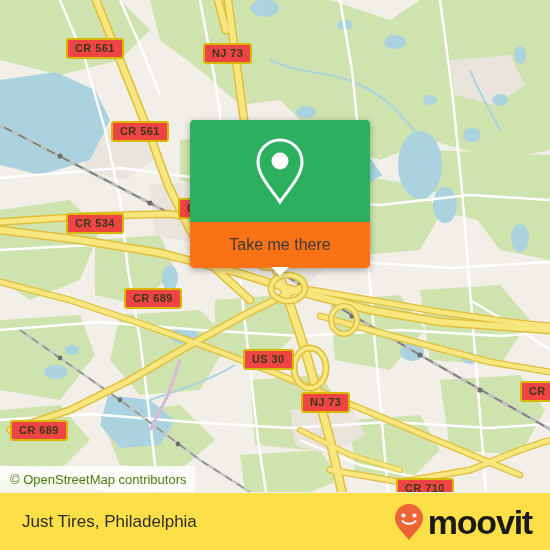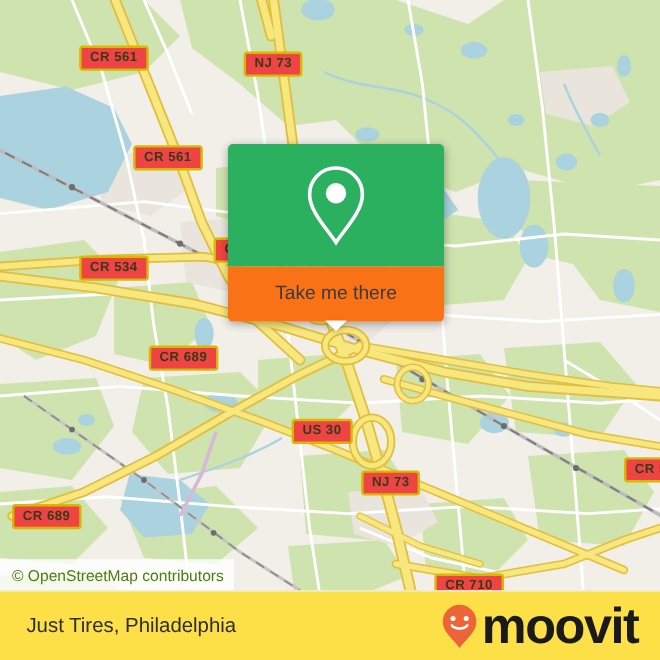--- a/index.html
+++ b/index.html
@@ -150,21 +150,21 @@
     color: #2d2d2d;
     font-family: "Liberation Sans", sans-serif;
     white-space: nowrap;
   }
   .brand {
     display: flex;
     align-items: center;
     gap: 2px;
   }
   .brand-word {
-    font-size: 42px;
+    font-size: 34px;
     font-weight: bold;
     color: #1a1a1a;
     letter-spacing: -1.2px;
     font-family: "Liberation Sans", sans-serif;
     line-height: 34px;
   }
 </style>
 </head>
 <body>
 
@@ -347,21 +347,21 @@
     <div class="shield" style="left:66px;  top:38px;">CR 561</div>
     <div class="shield" style="left:203px; top:43px;">NJ 73</div>
     <div class="shield" style="left:111px; top:121px;">CR 561</div>
     <div class="shield" style="left:66px;  top:213px;">CR 534</div>
     <div class="shield" style="left:178px; top:198px;">C</div>
     <div class="shield" style="left:124px; top:288px;">CR 689</div>
     <div class="shield" style="left:243px; top:336px;margin-top:13px;">US 30</div>
     <div class="shield" style="left:301px; top:392px;">NJ 73</div>
     <div class="shield" style="left:10px;  top:420px;">CR 689</div>
     <div class="shield" style="left:520px; top:381px;">CR 5</div>
-    <div class="shield" style="left:362px; top:478px;">CR 710</div>
+    <div class="shield" style="left:396px; top:478px;">CR 710</div>
 
     <div class="popup">
       <div class="popup-top">
         <svg width="56" height="70" viewBox="0 0 56 70">
           <path d="M28,4 C15.8,4 6,13.8 6,26 C6,40 20,54 28,66 C36,54 50,40 50,26 C50,13.8 40.2,4 28,4 Z" fill="none" stroke="#ffffff" stroke-width="3"></path>
           <circle cx="28" cy="25" r="8.5" fill="#ffffff"></circle>
         </svg>
       </div>
       <div class="popup-bottom">
         <span class="popup-label">Take me there</span>

